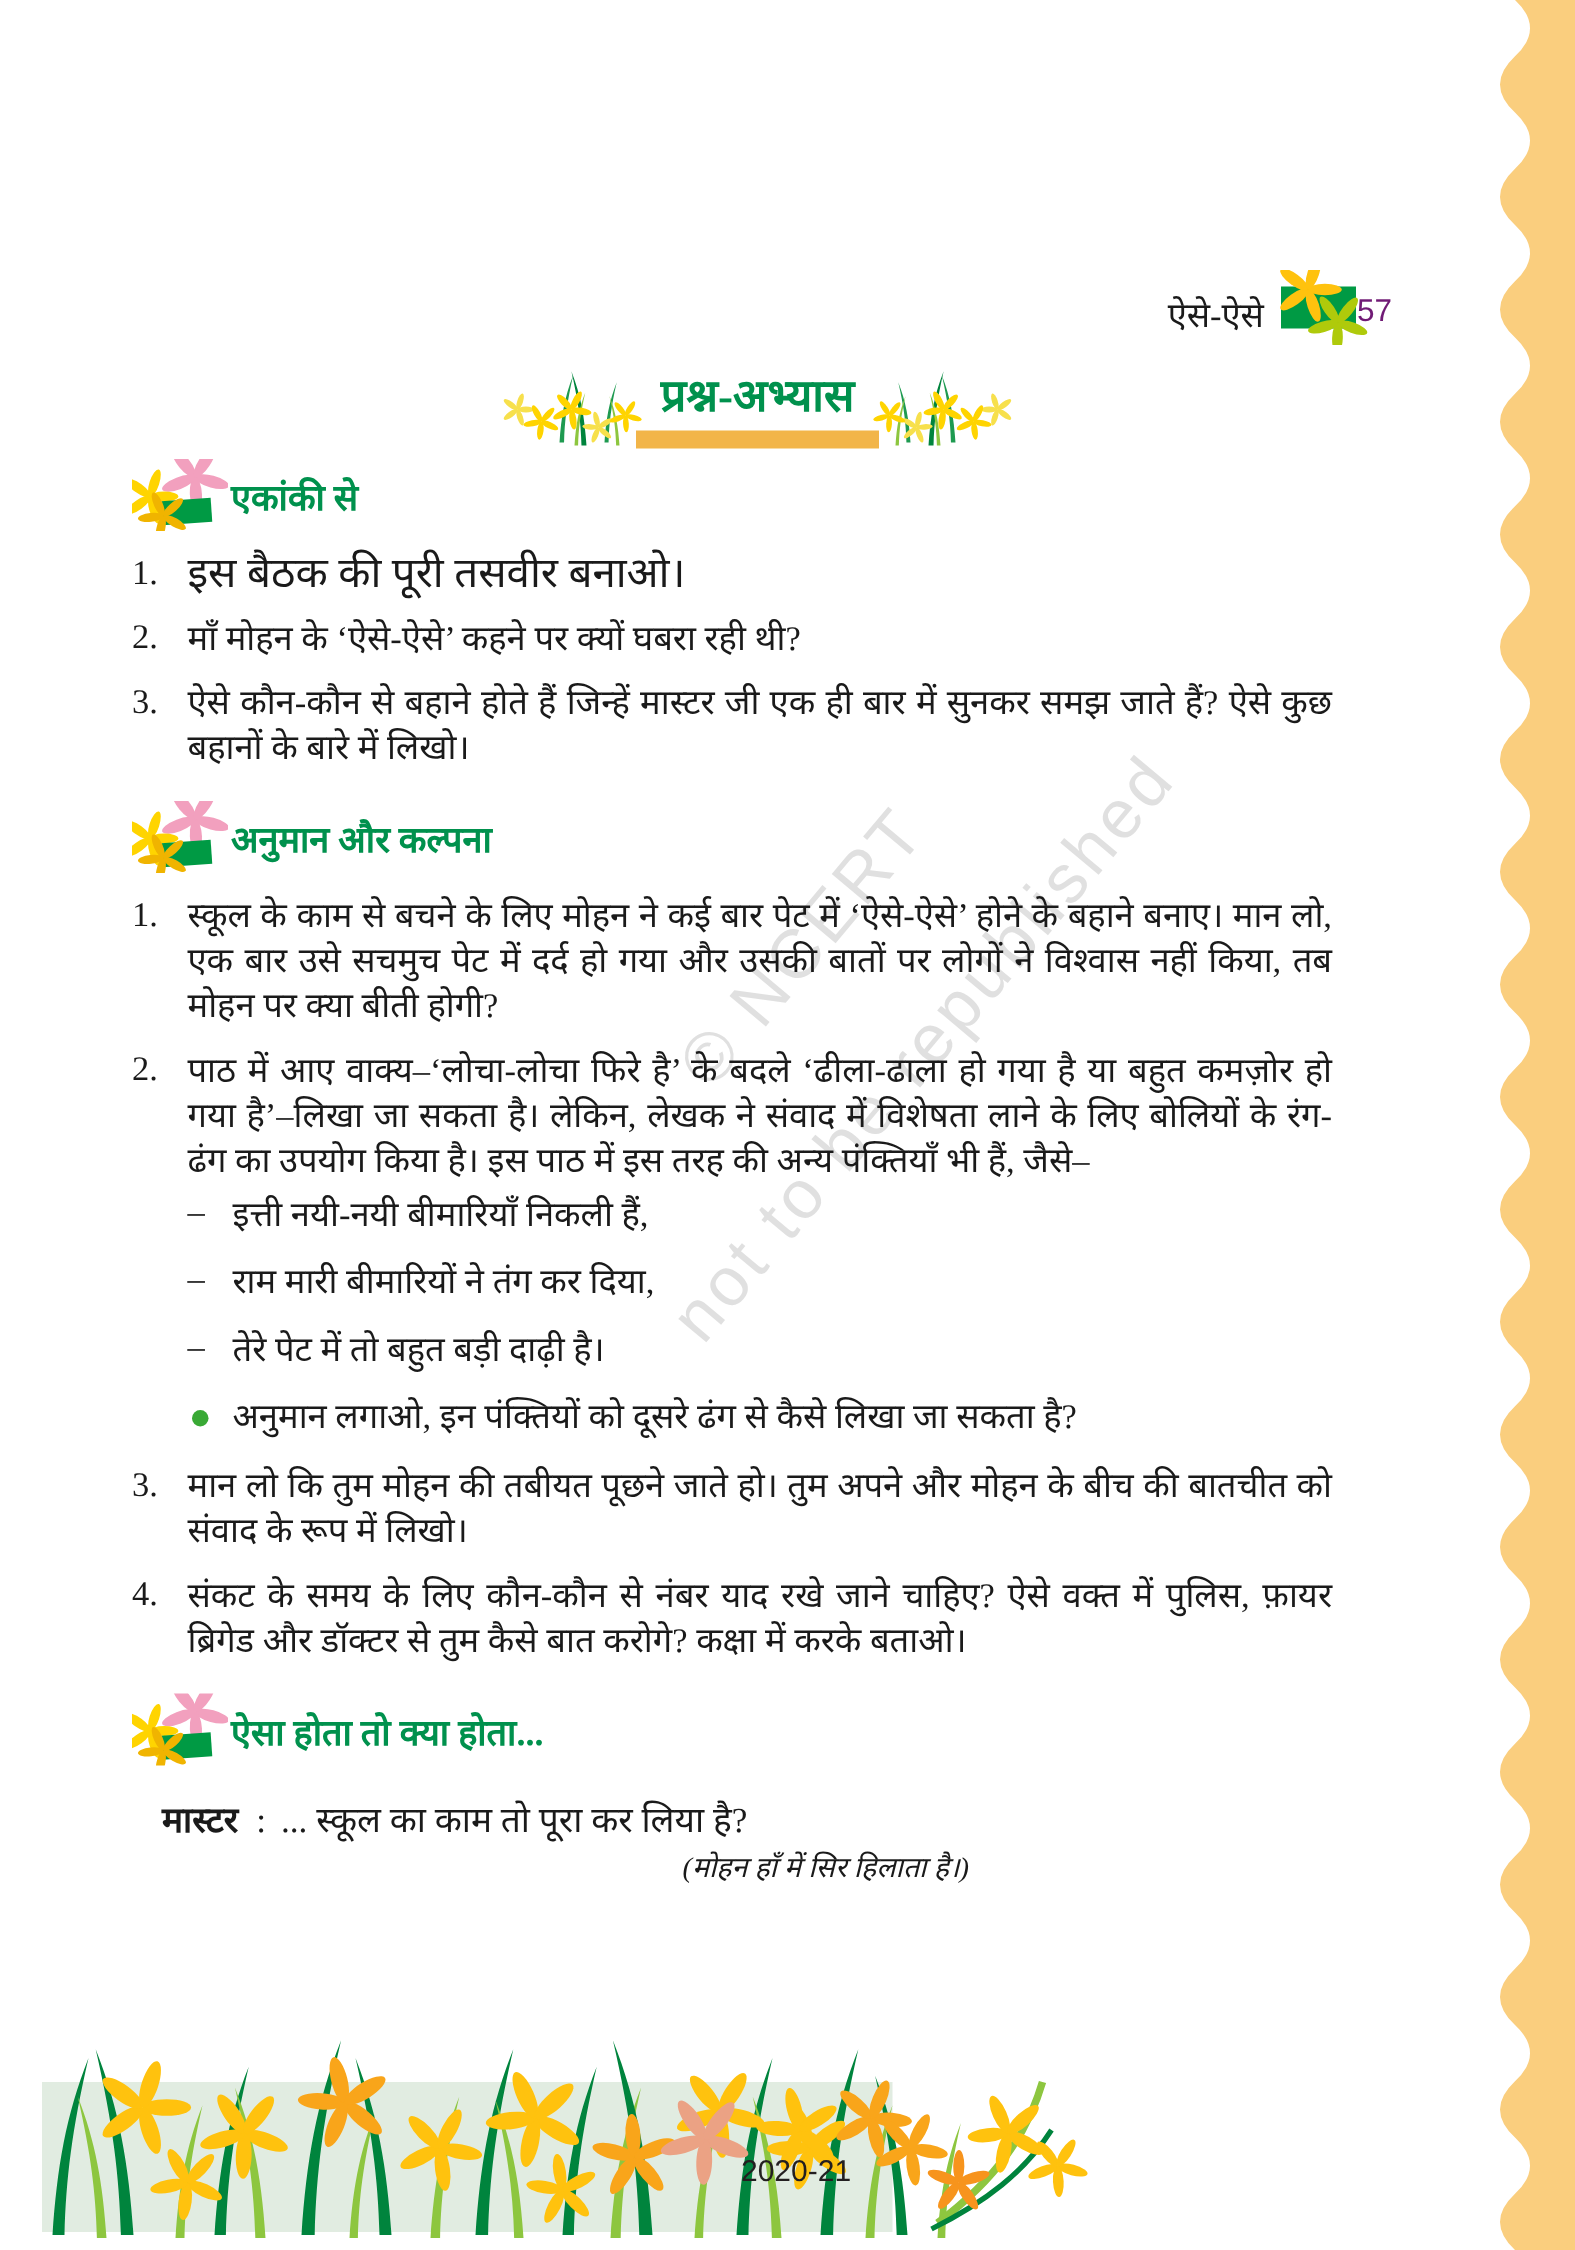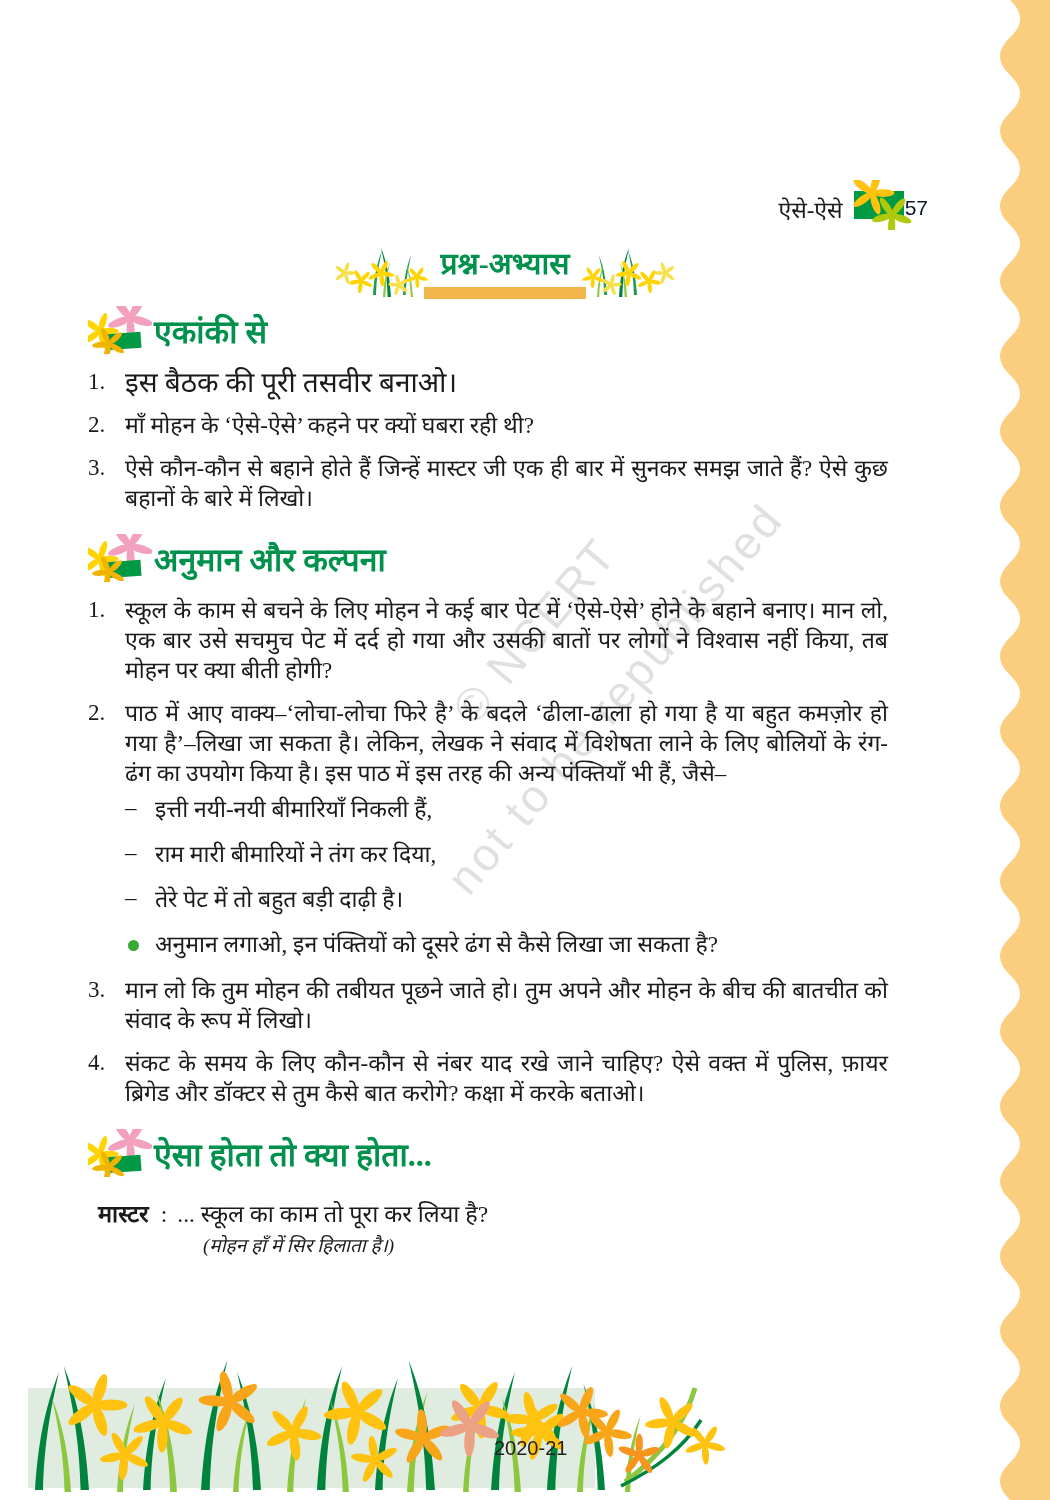--- a/index.html
+++ b/index.html
@@ -18,49 +18,49 @@
     text-align:center;pointer-events:none;
   }
   .watermark .wm-line{font-size:46px;line-height:105px;letter-spacing:3px;white-space:nowrap;}
   
   .header-row{
     position:absolute;top:188px;left:10px;width:918px;
     display:flex;justify-content:flex-end;align-items:center;text-align:right;
   }
   .running-title{font-size:23px;color:#1a1a1a;}
   .header-flower{width:66px;height:50px;margin:-8px 0 0 4px;flex:none;}
-  .page-number{font-family:"Liberation Sans", sans-serif;font-size:21px;color:#0f172a;margin-left:-8px;margin-top:-2px;}
+  .page-number{font-family:"Liberation Sans", sans-serif;font-size:21px;color:#701a75;margin-left:-8px;margin-top:-2px;}
   
   .main-heading-row{
     position:absolute;top:230px;left:0;width:1010px;
     display:flex;justify-content:center;align-items:center;
   }
   .grass-decor{width:95px;height:56px;flex:none;}
   .grass-decor.right{transform:scaleX(-1);}
   .heading-block{display:flex;flex-direction:column;align-items:center;margin:12px -4px;}
   .page-heading{font-size:30px;font-weight:bold;color:#00914d;white-space:nowrap;padding:0 8px;}
   .heading-underline{width:162px;height:12px;background:#f2b549;margin-top:4px;}
   
   .content{position:absolute;left:88px;top:300px;width:800px;}
   .section-head{display:flex;align-items:center;margin:20px 0 14px 0;}
   .section-head.first{margin-top:6px;}
   .section-flower{width:64px;height:48px;flex:none;margin-right:2px;}
-  .section-title{font-size:32px;font-weight:bold;color:#00914d;}
+  .section-title{font-size:24px;font-weight:bold;color:#00914d;}
   .q{display:flex;margin-bottom:13px;}
   .q-num{width:37px;flex:none;font-size:23px;padding-top:1px;}
   .q-body{flex:1;}
   .q-text{font-size:23px;line-height:30px;text-align:justify;}
   .q-text2{font-size:28px;line-height:30px;}
   .dash-row{display:flex;margin:0 0 15px 37px;}
   .dash-marker{width:30px;flex:none;font-size:23px;}
   .dash-text{flex:1;font-size:23px;line-height:30px;}
   .bullet-row{display:flex;align-items:flex-start;margin:2px 0 16px 40px;}
   .bullet-dot{width:11px;height:11px;border-radius:50%;background:#39a935;flex:none;margin:10px 16px 0 0;}
   .bullet-text{flex:1;font-size:23px;line-height:30px;}
-  .dialogue{margin:22px 0 0 10px;}
+  .dialogue{margin:22px 0 0 20px;text-align:center;}
   .dialogue-line{display:flex;font-size:23.5px;line-height:31px;}
   .dialogue-speaker{font-weight:bold;flex:none;}
   .dialogue-colon{flex:none;padding:0 10px 0 12px;}
   .dialogue-text{flex:none;}
   .stage-direction{font-style:italic;font-size:19px;line-height:31px;margin-left:105px;}
   
   .bottom-art{position:absolute;left:25px;top:1360px;width:900px;height:138px;}
   .footer-year{
     position:absolute;left:494px;top:1437px;
     font-family:"Liberation Sans", sans-serif;font-size:20px;color:#231f20;

